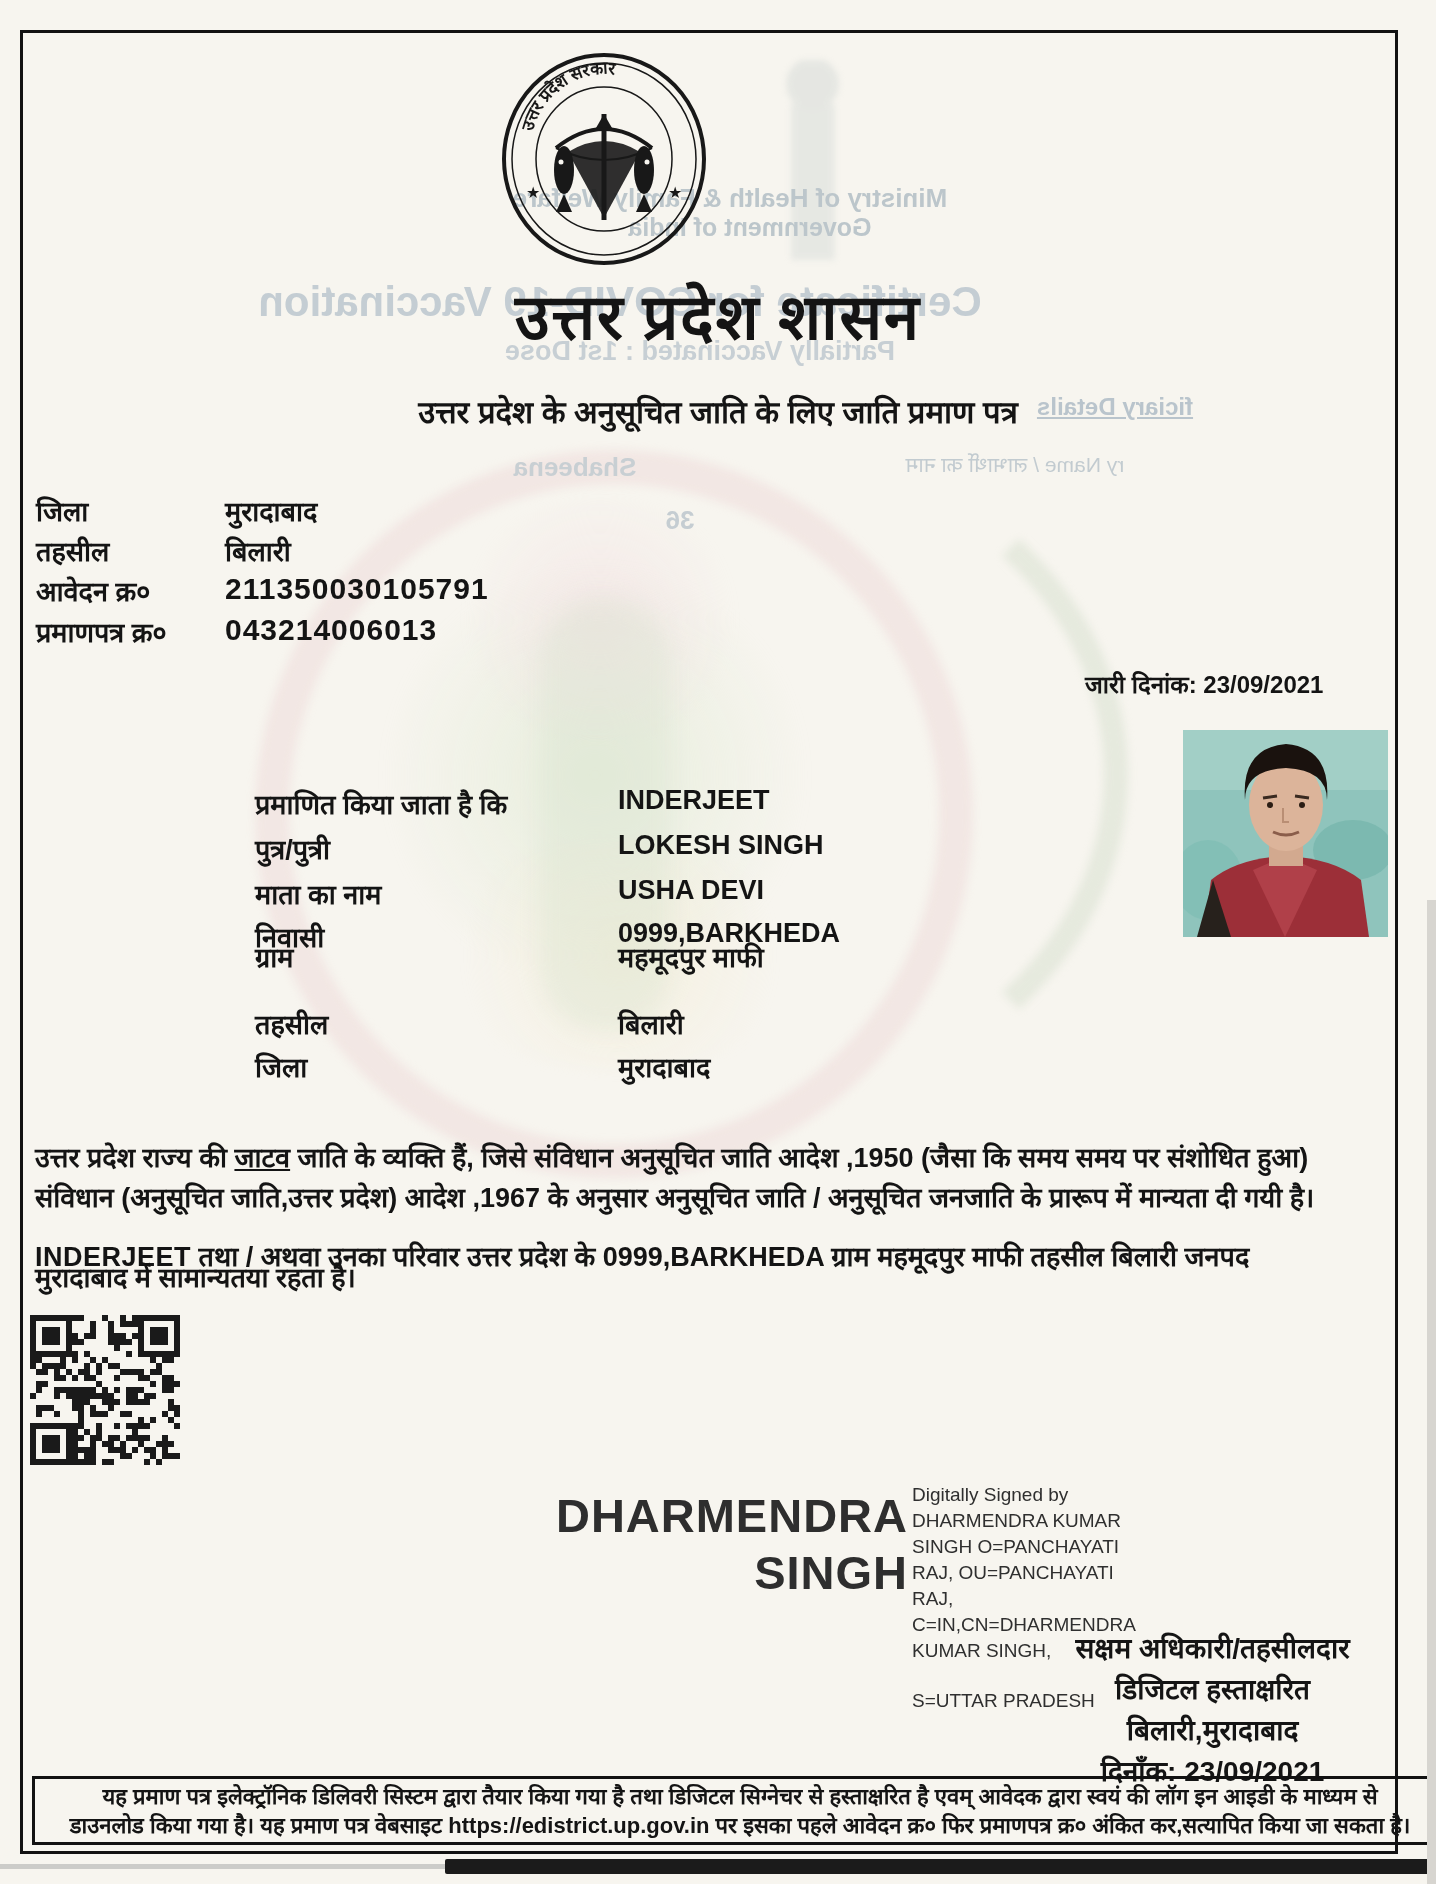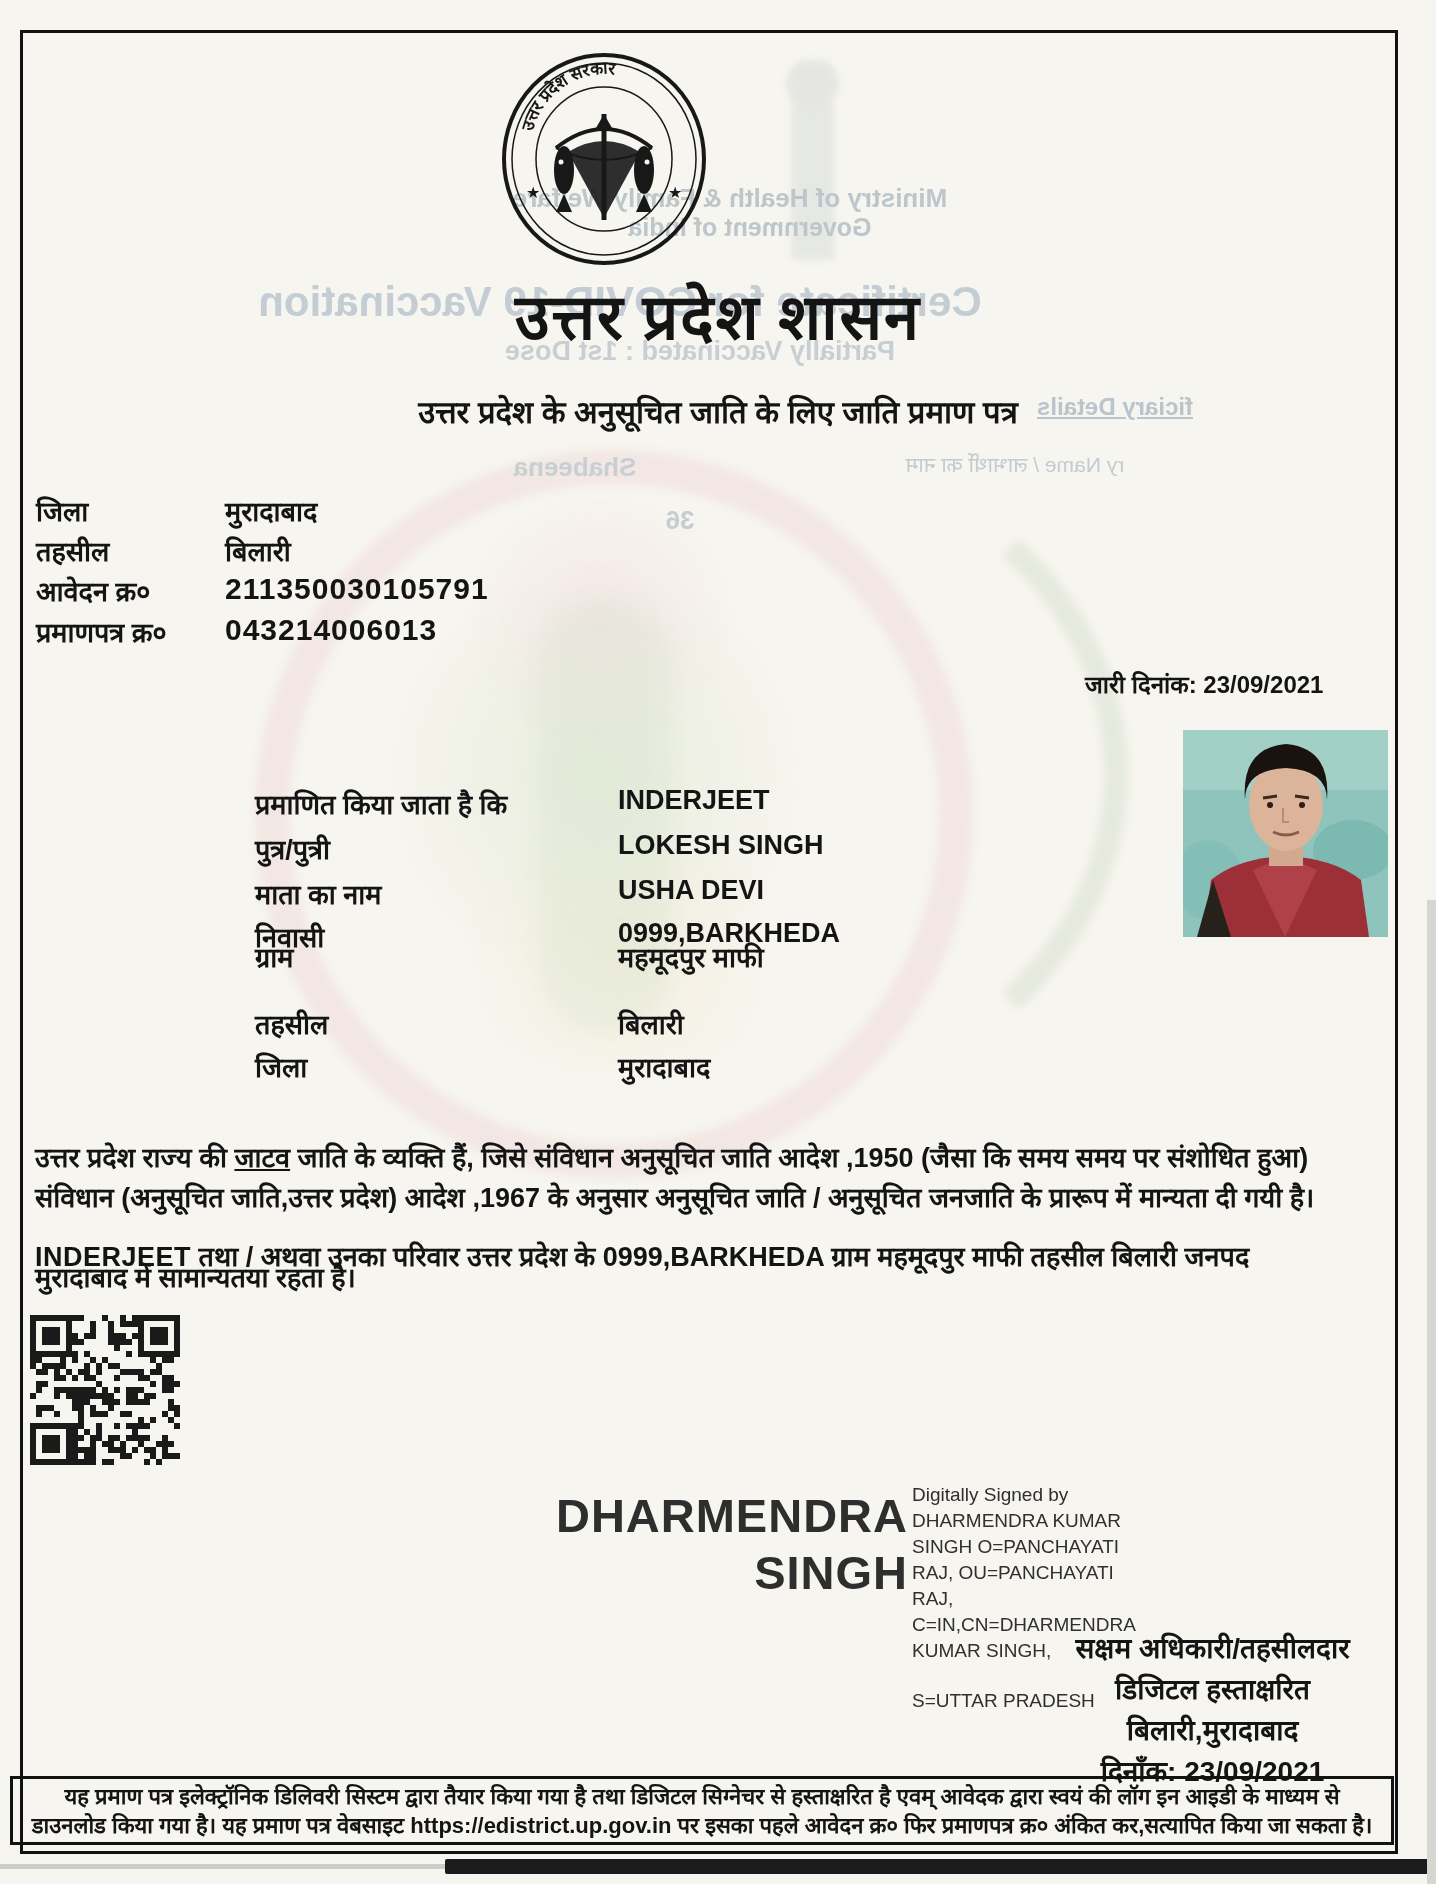--- a/index.html
+++ b/index.html
@@ -66,22 +66,22 @@
   .qr{left:30px;top:1315px;width:150px;height:150px;}
   
   .sig-big{left:408px;top:1487px;width:500px;text-align:right;font-size:47px;font-weight:bold;
     color:#2e2e2e;line-height:57px;letter-spacing:1px;}
   .sig-details{left:912px;top:1482px;width:300px;font-size:19px;color:#2f2f2f;line-height:26px;}
   .sig-gap{margin-top:24px;}
   
   .officer{left:1030px;top:1628px;width:365px;text-align:center;font-size:28px;font-weight:bold;line-height:41px;}
   .officer div:last-child{text-align:center;}
   
-  .footer-box{left:10px;top:1776px;width:1378px;height:60px;border:3px solid #121212;
-    text-align:center;font-size:22px;font-weight:bold;line-height:29px;padding-top:3px;box-sizing:content-box;}
+  .footer-box{left:32px;top:1776px;width:1378px;height:60px;border:3px solid #121212;
+    text-align:center;font-size:22px;font-weight:bold;line-height:29px;padding-top:3px;box-sizing:content-box;padding-left:16px;}
   
   .scan-bar{left:445px;top:1859px;width:985px;height:15px;background:#1b1b1b;border-radius:2px;}
   .scan-smudge{left:0px;top:1864px;width:445px;height:5px;background:#a9a9a9;opacity:0.55;}
   .scan-edge-r{left:1427px;top:900px;width:9px;height:984px;background:#d7d5d0;}
 </style>
 </head>
 <body>
 
 <div class="abs outer-border"></div>
 

